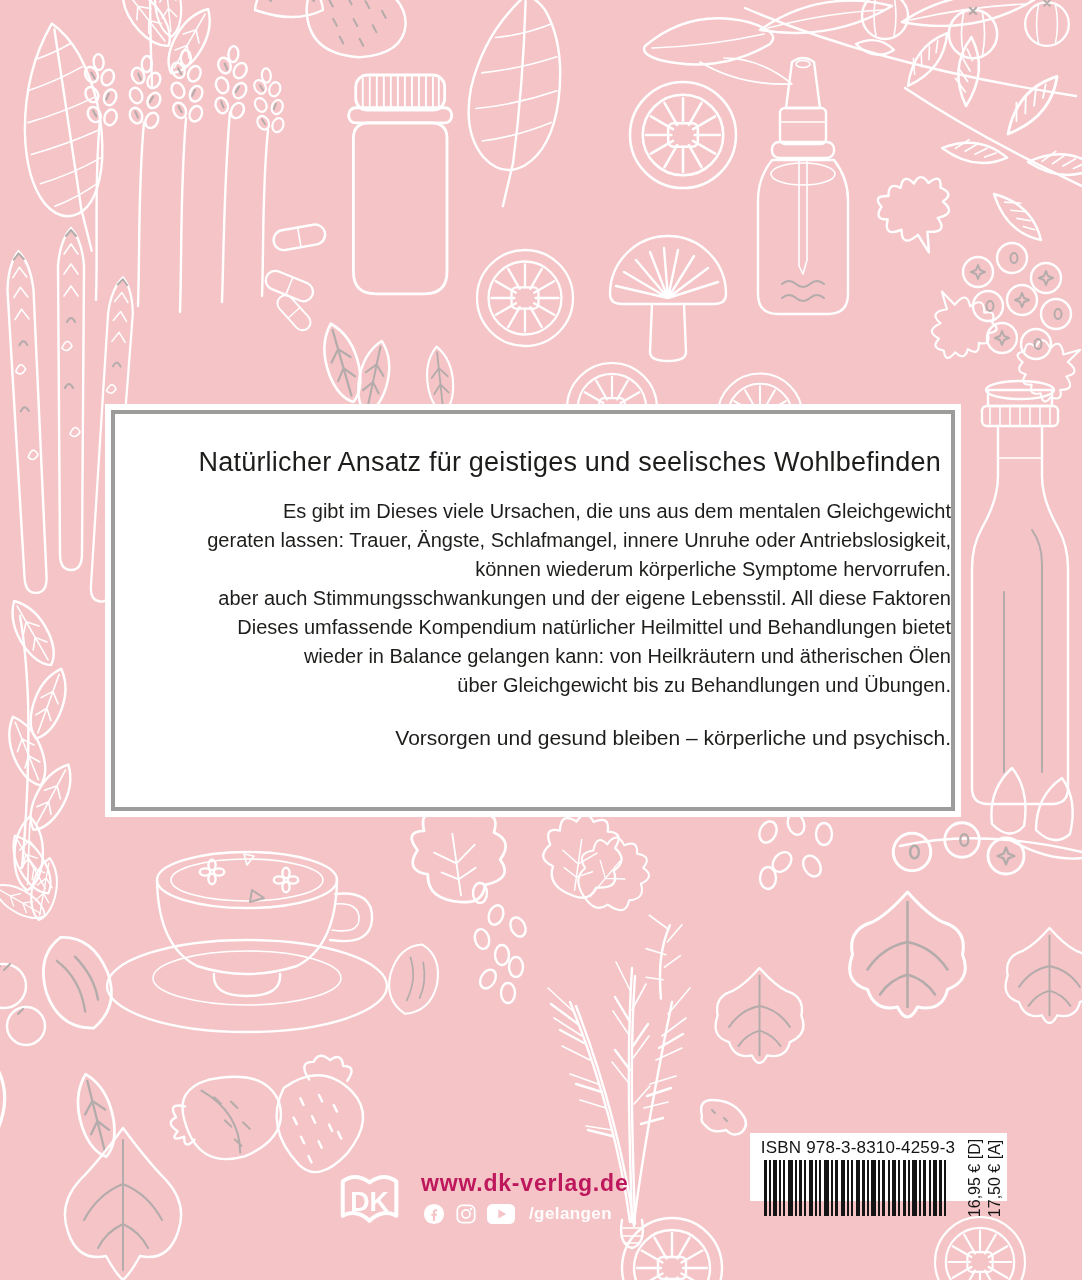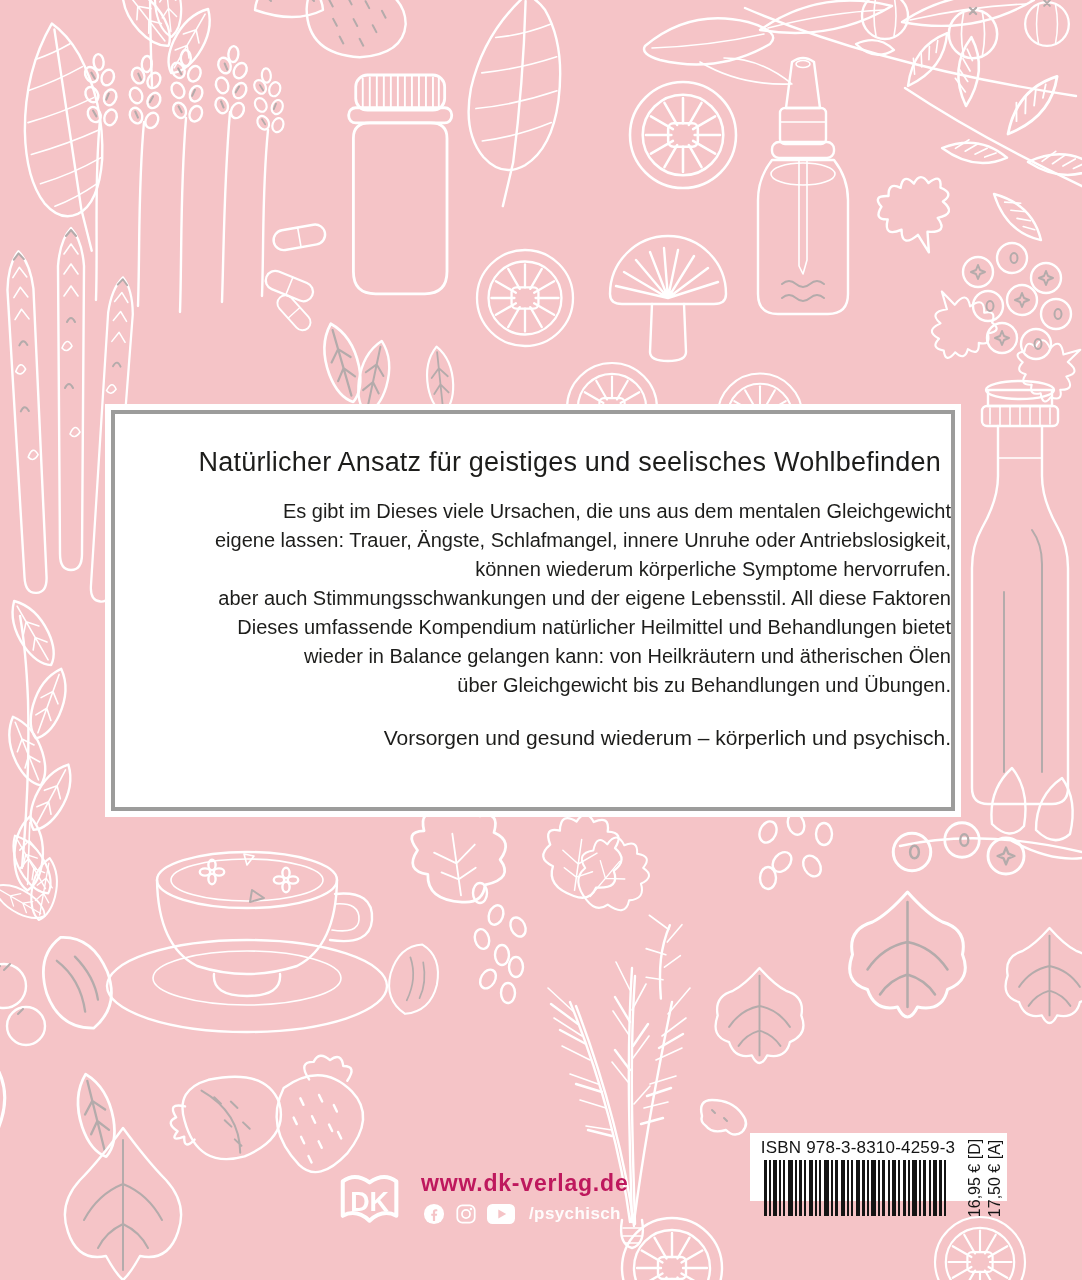--- a/index.html
+++ b/index.html
@@ -427,28 +427,28 @@
         <path class="g" d="M65,12 V142 M65,56 Q40,66 26,92 M65,56 Q90,66 104,92 M65,96 Q48,104 40,120 M65,96 Q82,104 90,120"></path>
       </g>
     </g>
   </svg>
 
   <section class="blurb">
     <div class="blurb-inner">
       <h1 class="blurb-title">Natürlicher Ansatz für geistiges und seelisches Wohlbefinden</h1>
       <div class="blurb-body">
         <div class="body-line">Es gibt im Dieses viele Ursachen, die uns aus dem mentalen Gleichgewicht</div>
-        <div class="body-line">eigene lassen: Trauer, Ängste, Schlafmangel, innere Unruhe oder Antriebslosigkeit,</div>
+        <div class="body-line">geraten lassen: Trauer, Ängste, Schlafmangel, innere Unruhe oder Antriebslosigkeit,</div>
         <div class="body-line">können wiederum körperliche Symptome hervorrufen.</div>
         <div class="body-line">aber auch Stimmungsschwankungen und der eigene Lebensstil. All diese Faktoren</div>
         <div class="body-line">Dieses umfassende Kompendium natürlicher Heilmittel und Behandlungen bietet</div>
         <div class="body-line">wieder in Balance gelangen kann: von Heilkräutern und ätherischen Ölen</div>
         <div class="body-line">über Gleichgewicht bis zu Behandlungen und Übungen.</div>
       </div>
-      <p class="blurb-tagline">Vorsorgen und gesund wiederum – körperlich und psychisch.</p>
+      <p class="blurb-tagline">Vorsorgen und gesund bleiben – körperliche und psychisch.</p>
     </div>
   </section>
 
   <div>
     <svg class="dk-logo" viewBox="0 0 70 70">
       <path d="M6,14 C14,8 24,8 34,15 C44,8 54,8 62,14 L62,50 C53,45 44,46 34,55 C24,46 15,45 6,50 Z" fill="none" stroke="#ffffff" stroke-width="4.2" stroke-linejoin="round"></path>
       <text x="34" y="45" text-anchor="middle" font-family="Liberation Sans, sans-serif" font-size="28" font-weight="bold" fill="#ffffff">DK</text>
     </svg>
     <div class="website">www.dk-verlag.de</div>
     <div class="social-row">
@@ -460,21 +460,21 @@
         <g fill="none" stroke="#ffffff" stroke-width="1.9">
           <rect x="2.5" y="2.5" width="19" height="19" rx="5.5"></rect>
           <circle cx="12" cy="12" r="4.4"></circle>
         </g>
         <circle cx="17.4" cy="6.6" r="1.4" fill="#ffffff"></circle>
       </svg>
       <svg width="28" height="20" viewBox="0 0 28 20">
         <rect width="28" height="20" rx="5.5" fill="#ffffff"></rect>
         <path d="M11.3,5.6 L19.2,10 L11.3,14.4 Z" fill="#f5c4c7"></path>
       </svg>
-      <span class="social-handle">/psychisch</span>
+      <span class="social-handle">/gelangen</span>
     </div>
   </div>
 
   <div class="isbn-box">
     <div class="isbn-number">ISBN 978-3-8310-4259-3</div>
     <svg class="barcode" width="184" height="56" viewBox="0 0 184 56">
       <g fill="#141414">
         <rect x="0" y="0" width="3" height="56"></rect>
           <rect x="5" y="0" width="2" height="56"></rect>
         <rect x="9" y="0" width="4" height="56"></rect>

